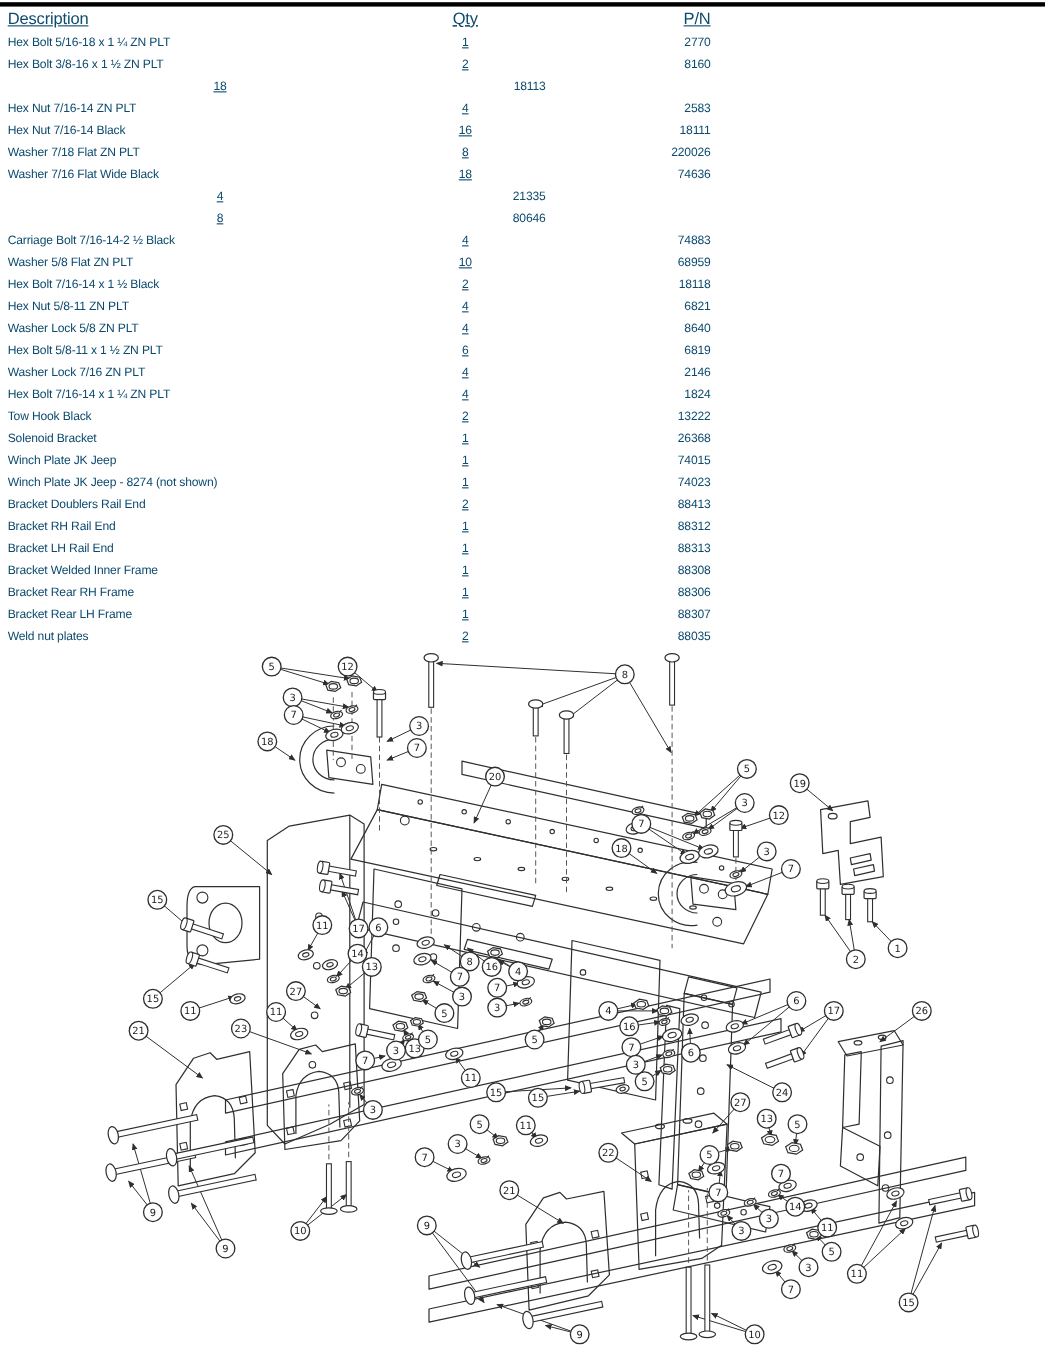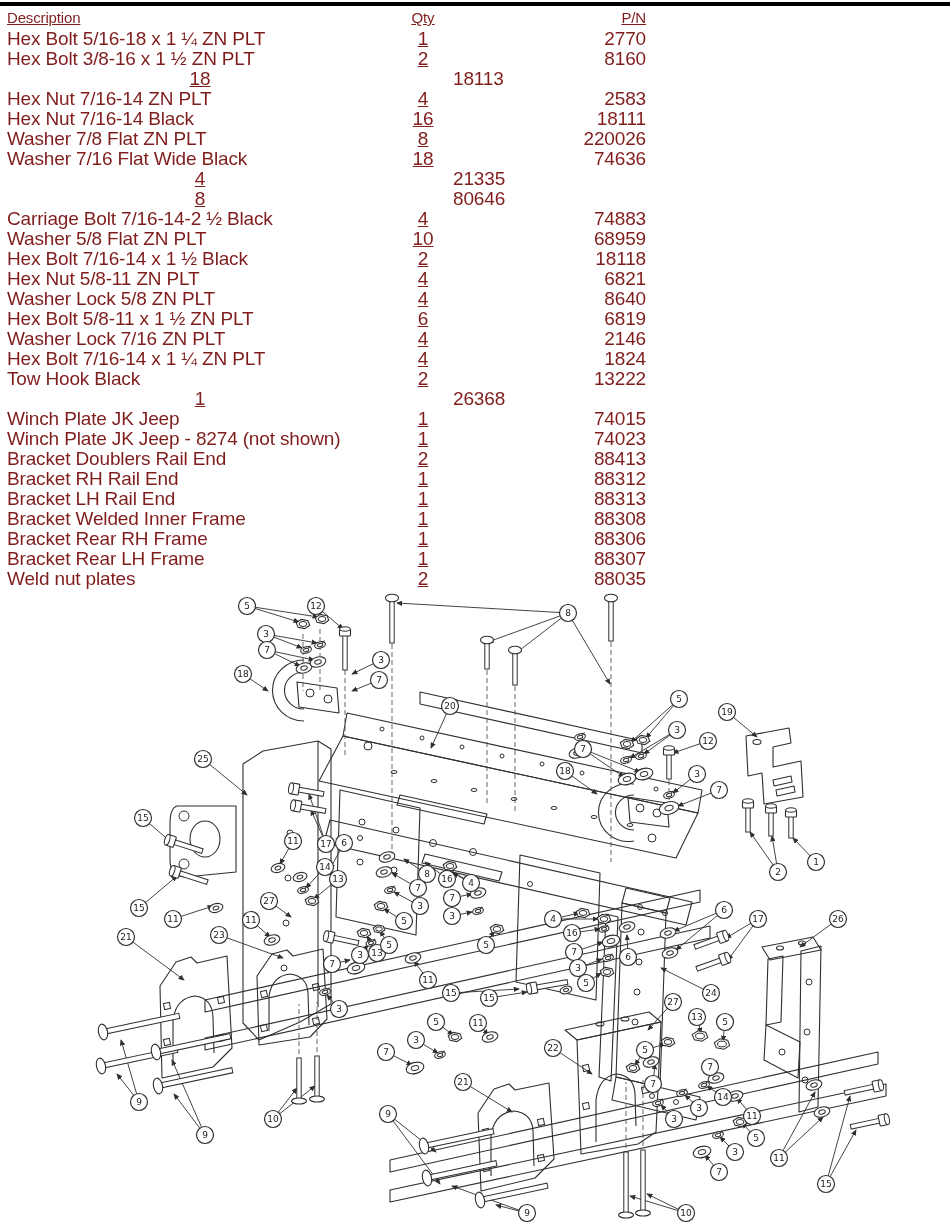--- a/index.html
+++ b/index.html
@@ -1,21 +1,21 @@
 <!DOCTYPE html>
 <html><head>
 <meta charset="utf-8">
 <style>
   html,body{margin:0;padding:0;background:#ffffff;}
   body{width:950px;height:1229px;font-family:"Liberation Sans",sans-serif;}
   .page{position:relative;width:950px;height:1229px;background:#fff;overflow:hidden;}
   .top-rule{position:absolute;top:2px;left:0;width:950px;height:4px;background:#000;}
-  .parts-table{position:absolute;top:7px;left:7px;width:660px;color:#7f1d1d;}
+  .parts-table{position:absolute;top:7px;left:7px;width:660px;color:#0c4a6e;}
   .trow{display:grid;grid-template-columns:386px 60px 43px 150px;height:20px;line-height:20px;
-        font-size:19px;letter-spacing:-0.15px;white-space:nowrap;}
+        font-size:11px;letter-spacing:-0.15px;white-space:nowrap;}
   .trow.head{height:22px;line-height:22px;font-size:15px;}
   .c-desc{text-align:left;}
   .c-qty{text-align:center;text-decoration:underline;}
   .c-pn{text-align:right;}
   .u{text-decoration:underline;}
   svg{position:absolute;left:0;top:0;}
   .ln{stroke:#2f2f2f;stroke-width:1.1;fill:none;stroke-linejoin:round;}
 </style>
 </head>
 <body>
@@ -54,21 +54,21 @@
           <span></span>
           <span class="c-pn">2583</span>
         </div>
         <div class="trow">
           <span class="c-desc">Hex Nut 7/16-14 Black</span>
           <span class="c-qty">16</span>
           <span></span>
           <span class="c-pn">18111</span>
         </div>
         <div class="trow">
-          <span class="c-desc">Washer 7/8 Flat ZN PLT</span>
+          <span class="c-desc">Washer 7/18 Flat ZN PLT</span>
           <span class="c-qty">8</span>
           <span></span>
           <span class="c-pn">220026</span>
         </div>
         <div class="trow">
           <span class="c-desc">Washer 7/16 Flat Wide Black</span>
           <span class="c-qty">18</span>
           <span></span>
           <span class="c-pn">74636</span>
         </div>
@@ -130,20 +130,21 @@
           <span></span>
           <span class="c-pn">1824</span>
         </div>
         <div class="trow">
           <span class="c-desc">Tow Hook Black</span>
           <span class="c-qty">2</span>
           <span></span>
           <span class="c-pn">13222</span>
         </div>
         <div class="trow">
+          <span class="c-desc">Solenoid Bracket</span>
           <span class="c-qty">1</span>
           <span></span>
           <span class="c-pn">26368</span>
         </div>
         <div class="trow">
           <span class="c-desc">Winch Plate JK Jeep</span>
           <span class="c-qty">1</span>
           <span></span>
           <span class="c-pn">74015</span>
         </div>

